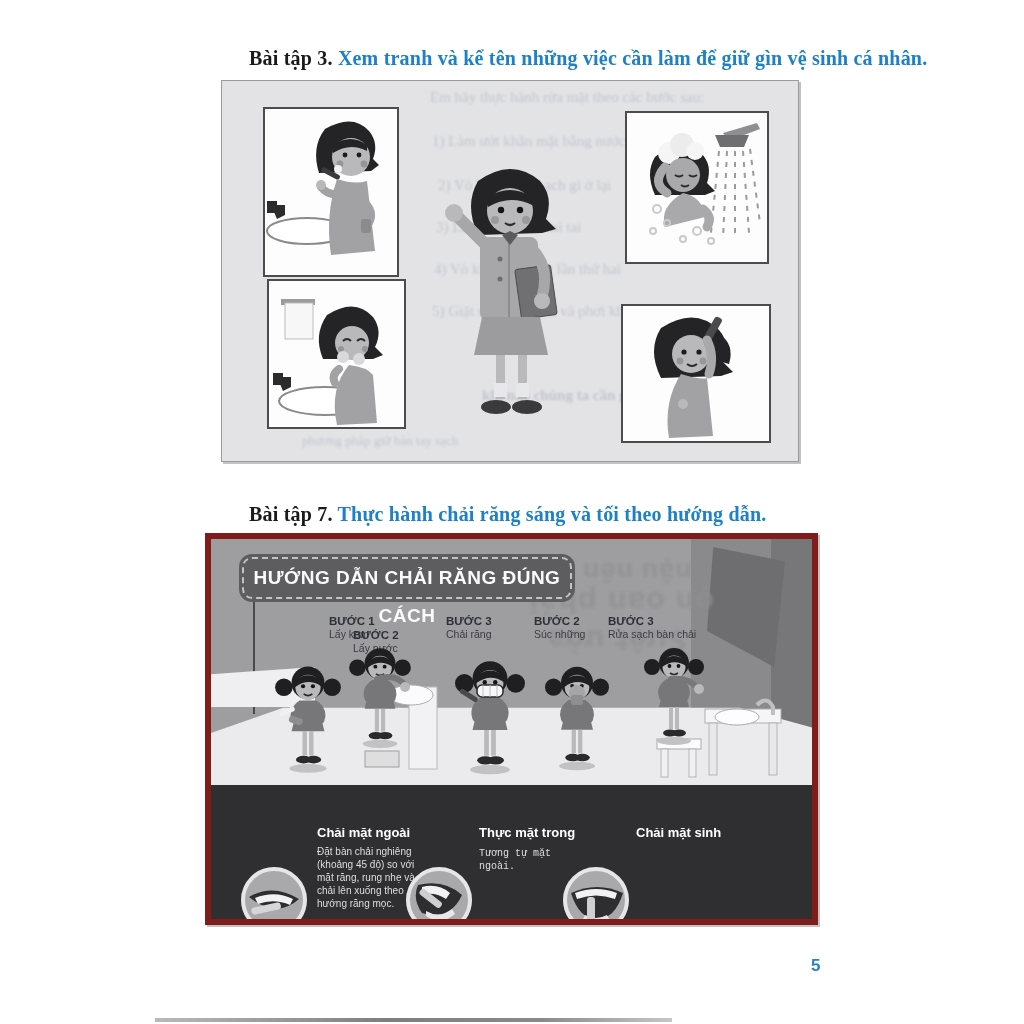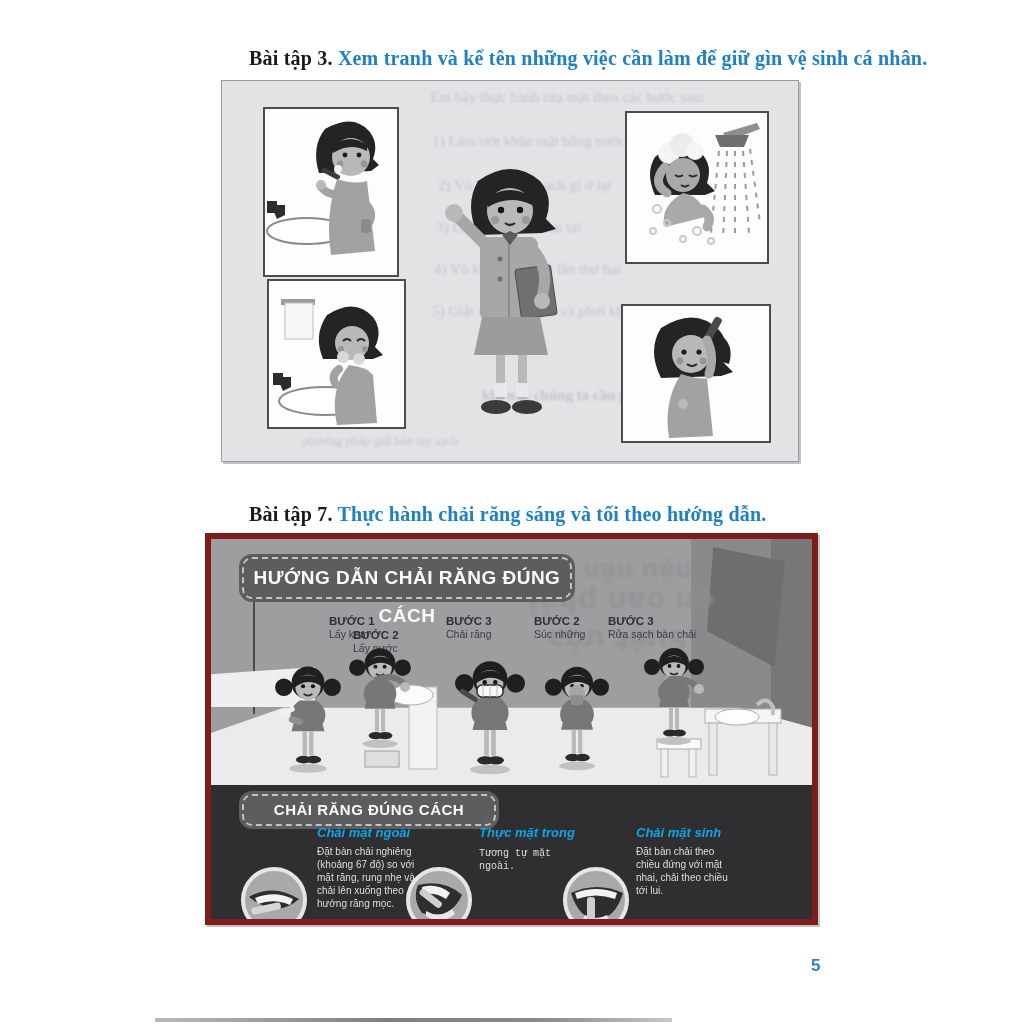--- a/index.html
+++ b/index.html
@@ -30,21 +30,21 @@
          clip-path:polygon(0 40%,12% 12%,88% 12%,100% 34%,100% 100%,0 100%);}
   .titlebox{position:absolute;background:#5d5d60;border-radius:10px;
             border:2px dashed #c3c3c6;box-shadow:0 0 0 3px #5d5d60;
             color:#fafafa;font-weight:bold;text-align:center;}
   .titlebox.b1{left:31px;top:18px;width:326px;height:38px;font-size:19px;line-height:38px;letter-spacing:.5px;}
   .titlebox.b2{left:31px;top:255px;width:250px;height:28px;font-size:15px;line-height:28px;letter-spacing:.5px;}
   .step-label{position:absolute;width:110px;text-align:left;color:#2f2f38;}
   .step-label .s{font-weight:bold;font-size:11.5px;display:block;}
   .step-label .c{font-size:10.5px;display:block;margin-top:1px;color:#3a3a42;}
   .dark-sec{left:0;top:246px;width:601px;height:134px;background:#2f2f31;}
-  .m-title{position:absolute;color:#0ea5e9;font-weight:bold;font-size:13px;white-space:nowrap;font-style:italic;}
+  .m-title{position:absolute;color:#ffffff;font-weight:bold;font-size:13px;white-space:nowrap;}
   .m-desc{position:absolute;color:#dedede;font-size:10px;line-height:13px;}
   .mouth-circle{position:absolute;}
   .ghost2{position:absolute;color:#8f8f92;filter:blur(1.6px);opacity:.65;
           font-weight:bold;transform:rotate(180deg);white-space:nowrap;
           font-family:"DejaVu Sans", sans-serif;}
   
   .pagenum{color:#2e7fc0;font-weight:bold;font-size:17px;}
   .bottom-bar{left:155px;top:1018px;width:517px;height:4px;
               background:linear-gradient(90deg,#b9b9bb,#7e7e80 45%,#8a8a8c 75%,#c7c7c9);}
   svg{display:block;}
@@ -302,34 +302,31 @@
       <rect x="42" y="106" width="7" height="28" fill="#f0f0f2" stroke="#b5b5b7"></rect>
       <rect x="70" y="106" width="7" height="28" fill="#f0f0f2" stroke="#b5b5b7"></rect>
       <rect x="40" y="70" width="40" height="28" fill="none"></rect>
       <use href="#pg" x="24" y="0" width="62" height="104"></use>
       <path d="M52 36 q16 -2 26 8" stroke="#77777a" stroke-width="6" fill="none" stroke-linecap="round"></path>
       <circle cx="80" cy="46" r="5" fill="#b9b9bb"></circle>
     </svg>
   </div>
 
   <div class="abs dark-sec">
-    <div class="titlebox b2" style="top:9px;">
-      <span>CHẢI RĂNG ĐÚNG CÁCH</span>
-    </div>
 
     <div class="mouth-circle" style="left:30px;top:82px;">
       <svg width="66" height="66" viewBox="0 0 66 66">
         <circle cx="33" cy="33" r="31" fill="#a9a9ab" stroke="#e6e6e8" stroke-width="4"></circle>
         <path d="M8 30 q24 -14 50 2 q-22 20 -50 -2z" fill="#2e2e30"></path>
         <path d="M14 31 q20 -8 38 1 l-3 6 q-16 -7 -32 -1z" fill="#f2f2f4"></path>
         <rect x="10" y="38" width="30" height="7" rx="3" transform="rotate(-12 25 41)" fill="#d6d6d8"></rect>
       </svg>
     </div>
     <div class="m-title" style="left:106px;top:40px;">Chải mặt ngoài</div>
-    <div class="m-desc" style="left:106px;top:60px;width:102px;">Đặt bàn chải nghiêng (khoảng 67 độ) so với mặt răng, rung nhẹ và chải lên xuống theo hướng răng mọc.</div>
+    <div class="m-desc" style="left:106px;top:60px;width:102px;">Đặt bàn chải nghiêng (khoảng 45 độ) so với mặt răng, rung nhẹ và chải lên xuống theo hướng răng mọc.</div>
 
     <div class="mouth-circle" style="left:195px;top:82px;">
       <svg width="66" height="66" viewBox="0 0 66 66">
         <circle cx="33" cy="33" r="31" fill="#a9a9ab" stroke="#e6e6e8" stroke-width="4"></circle>
         <path d="M12 18 q26 -6 44 10 q-12 26 -40 18 q-10 -14 -4 -28z" fill="#2e2e30"></path>
         <path d="M16 20 q16 -4 28 6 l-4 6 q-12 -8 -24 -4z" fill="#f2f2f4"></path>
         <path d="M20 44 q14 8 26 -2 l3 5 q-14 12 -29 2z" fill="#e8e8ea"></path>
         <rect x="12" y="28" width="26" height="7" rx="3" transform="rotate(38 25 31)" fill="#cfcfd1"></rect>
       </svg>
     </div>
@@ -339,18 +336,17 @@
     <div class="mouth-circle" style="left:352px;top:82px;">
       <svg width="66" height="66" viewBox="0 0 66 66">
         <circle cx="33" cy="33" r="31" fill="#a9a9ab" stroke="#e6e6e8" stroke-width="4"></circle>
         <path d="M8 26 q26 -12 52 0 q-8 26 -26 26 q-18 0 -26 -26z" fill="#2e2e30"></path>
         <path d="M12 26 q21 -8 42 0 l-2 6 q-19 -7 -38 0z" fill="#f2f2f4"></path>
         <path d="M22 48 q11 6 22 0 l2 4 q-13 8 -26 0z" fill="#e8e8ea"></path>
         <rect x="24" y="30" width="8" height="26" rx="3" fill="#cfcfd1"></rect>
       </svg>
     </div>
     <div class="m-title" style="left:425px;top:40px;">Chải mặt sinh</div>
-    <div class="m-desc" style="left:425px;top:60px;width:104px;">Đặt bàn chải theo chiều đứng với mặt nhai, chải theo chiều tới lui.</div>
   </div>
 </div>
 
 <div class="abs pagenum" style="left:811px;top:956px;">5</div>
 <div class="abs bottom-bar"></div>
 
 </body></html>

